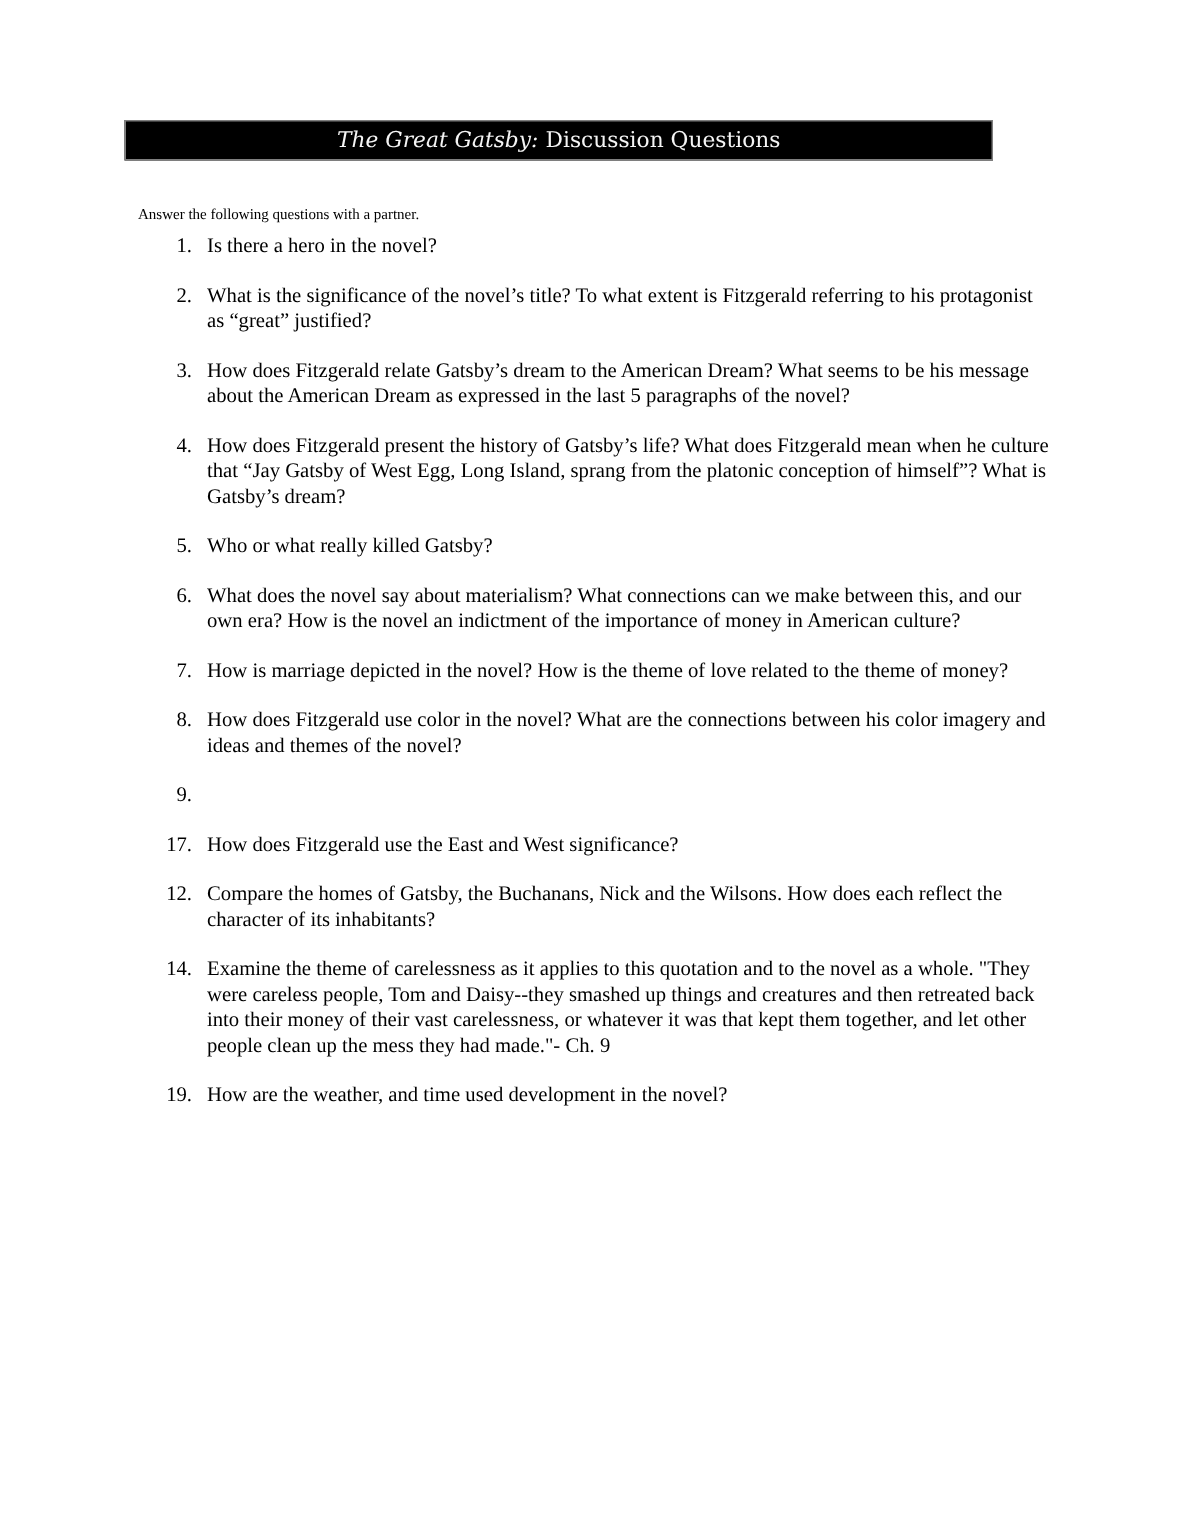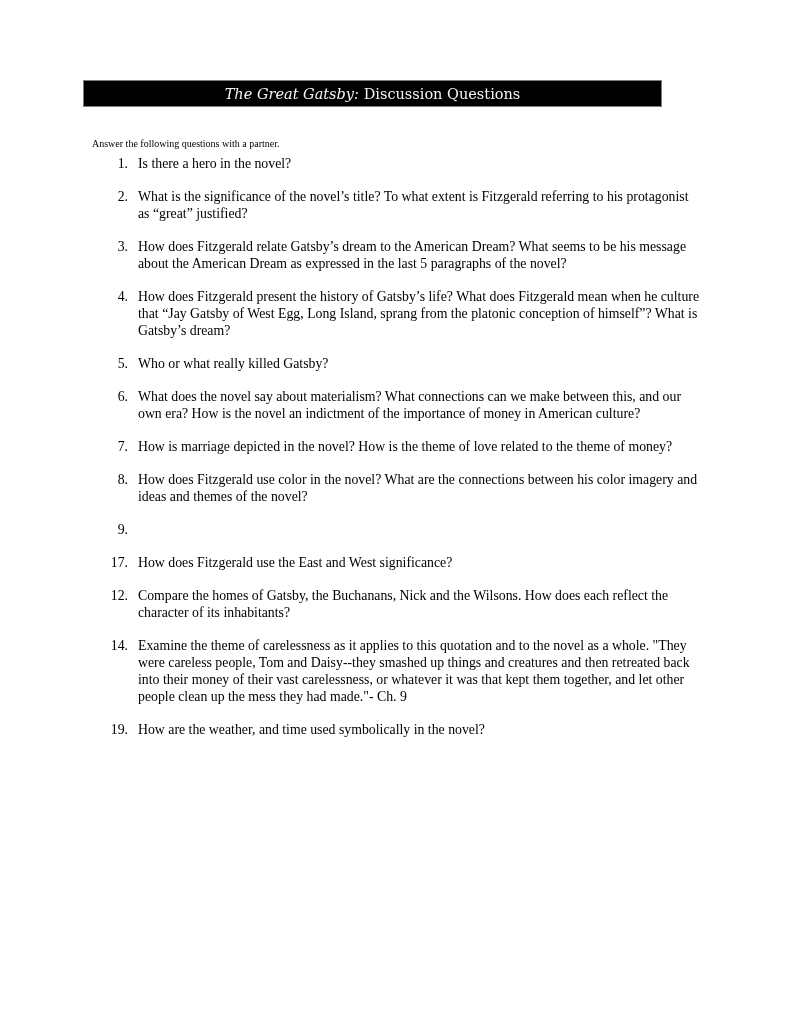--- a/index.html
+++ b/index.html
@@ -131,17 +131,17 @@
       <li class="question">
       <span class="qnum">12.</span>
       <span class="qtext"><span>Compare the homes of Gatsby, the Buchanans, Nick and the Wilsons. How does each reflect the character of its inhabitants?</span></span>
     </li>
       <li class="question">
       <span class="qnum">14.</span>
       <span class="qtext"><span>Examine the theme of carelessness as it applies to this quotation and to the novel as a whole. "They were careless people, Tom and Daisy--they smashed up things and creatures and then retreated back into their money of their vast carelessness, or whatever it was that kept them together, and let other people clean up the mess they had made."- Ch. 9</span></span>
     </li>
       <li class="question">
       <span class="qnum">19.</span>
-      <span class="qtext"><span>How are the weather, and time used symbolically in the novel?</span></span>
+      <span class="qtext"><span>How are the weather, and time used development in the novel?</span></span>
     </li>
     </ol>
 
 </div>
 
 </body></html>

